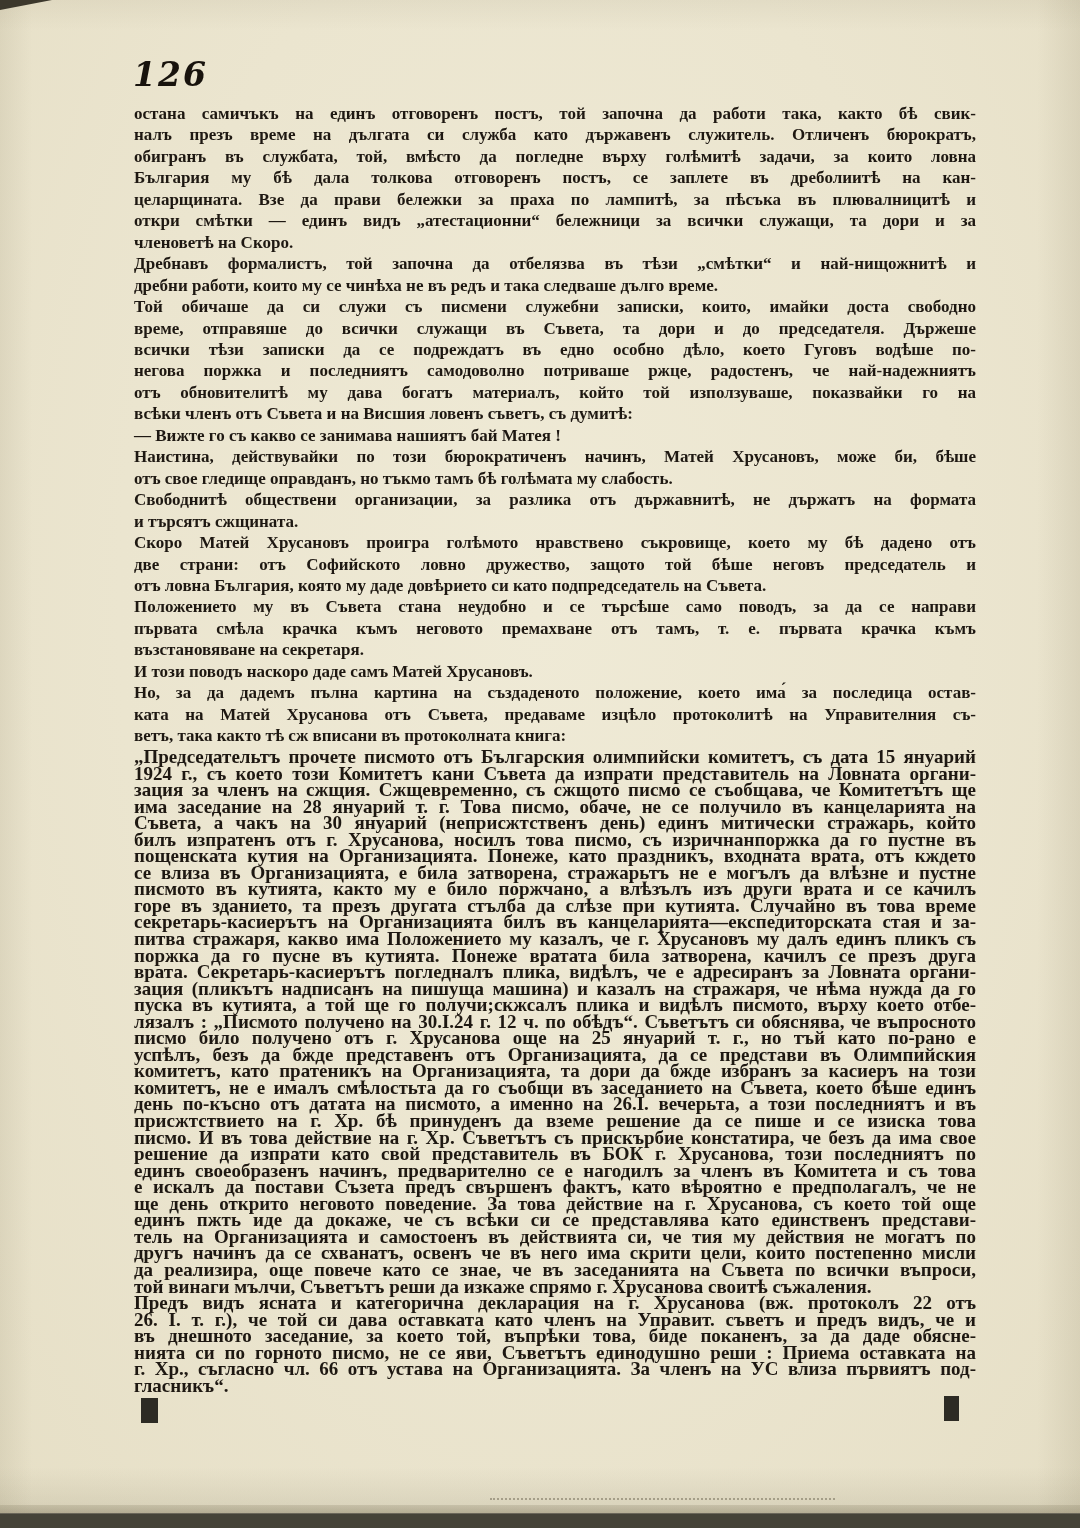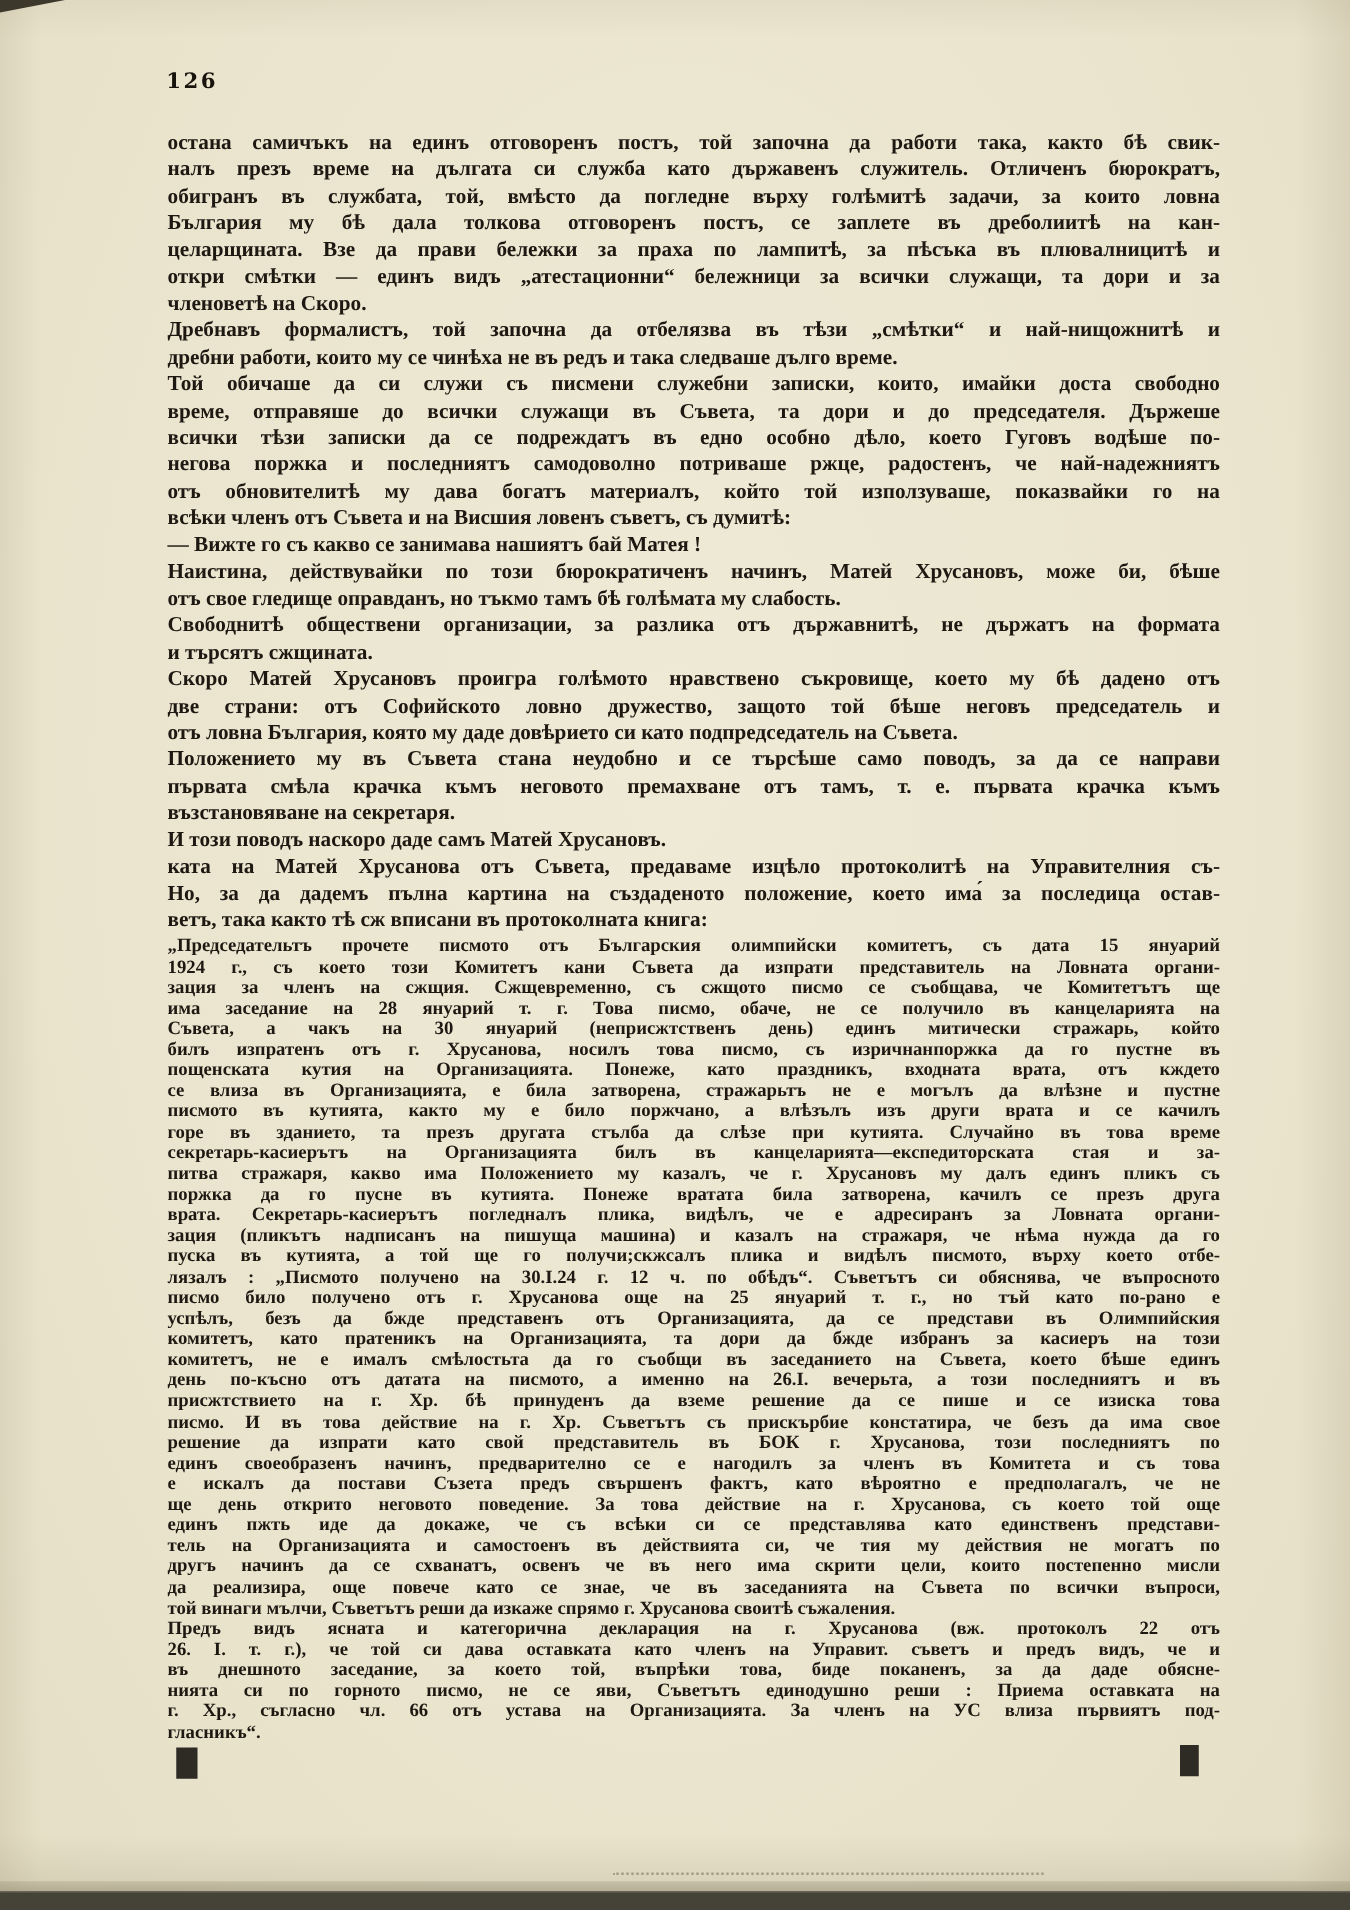--- a/index.html
+++ b/index.html
@@ -16,33 +16,33 @@
       radial-gradient(ellipse at 50% 40%, #efead6 0%, #ebe5cf 55%, #e6dfc6 100%);
     overflow:hidden;
   }
   .corner-wedge{
     position:absolute;left:0;top:0;width:0;height:0;
     border-top:10px solid #3c382c;
     border-right:52px solid transparent;
   }
   .page-number{
     position:absolute;left:133px;top:55px;
-    font-size:17px;font-weight:bold;letter-spacing:2px;color:#18130d;
+    font-size:33px;font-weight:bold;letter-spacing:2px;color:#18130d;font-style:italic;
   }
   .text-block{
     position:absolute;left:134px;width:842px;
     color:#1e1812;font-weight:bold;font-family:Liberation Serif, serif;
   }
   .main-text{
     top:103px;
     font-size:17px;line-height:21.45px;
   }
   .protocol-text{
     top:749px;
-    font-size:15px;line-height:16.55px;
+    font-size:19px;line-height:16.55px;
   }
   .line{
     text-align:justify;
     -moz-text-align-last:justify;
     text-align-last:justify;
     white-space:nowrap;
   }
   .line.para-end{
     -moz-text-align-last:left;
     text-align-last:left;
@@ -93,22 +93,22 @@
       <div class="line para-end">отъ свое гледище оправданъ, но тъкмо тамъ бѣ голѣмата му слабость.</div>
       <div class="line">Свободнитѣ обществени организации, за разлика отъ държавнитѣ, не държатъ на формата</div>
       <div class="line para-end">и търсятъ сжщината.</div>
       <div class="line">Скоро Матей Хрусановъ проигра голѣмото нравствено съкровище, което му бѣ дадено отъ</div>
       <div class="line">две страни: отъ Софийското ловно дружество, защото той бѣше неговъ председатель и</div>
       <div class="line para-end">отъ ловна България, която му даде довѣрието си като подпредседатель на Съвета.</div>
       <div class="line">Положението му въ Съвета стана неудобно и се търсѣше само поводъ, за да се направи</div>
       <div class="line">първата смѣла крачка къмъ неговото премахване отъ тамъ, т. е. първата крачка къмъ</div>
       <div class="line para-end">възстановяване на секретаря.</div>
       <div class="line para-end">И този поводъ наскоро даде самъ Матей Хрусановъ.</div>
+      <div class="line">Но, за да дадемъ пълна картина на създаденото положение, което има́ за последица остав-</div>
       <div class="line">ката на Матей Хрусанова отъ Съвета, предаваме изцѣло протоколитѣ на Управителния съ-</div>
-      <div class="line">Но, за да дадемъ пълна картина на създаденото положение, което има́ за последица остав-</div>
       <div class="line para-end">ветъ, така както тѣ сж вписани въ протоколната книга:</div>
     </div>
   <div class="text-block protocol-text">
       <div class="line">„Председательтъ прочете писмото отъ Българския олимпийски комитетъ, съ дата 15 януарий</div>
       <div class="line">1924 г., съ което този Комитетъ кани Съвета да изпрати представитель на Ловната органи-</div>
       <div class="line">зация за членъ на сжщия. Сжщевременно, съ сжщото писмо се съобщава, че Комитетътъ ще</div>
       <div class="line">има заседание на 28 януарий т. г. Това писмо, обаче, не се получило въ канцеларията на</div>
       <div class="line">Съвета, а чакъ на 30 януарий (неприсжтственъ день) единъ митически стражарь, който</div>
       <div class="line">билъ изпратенъ отъ г. Хрусанова, носилъ това писмо, съ изричнанпоржка да го пустне въ</div>
       <div class="line">пощенската кутия на Организацията. Понеже, като праздникъ, входната врата, отъ кждето</div>

